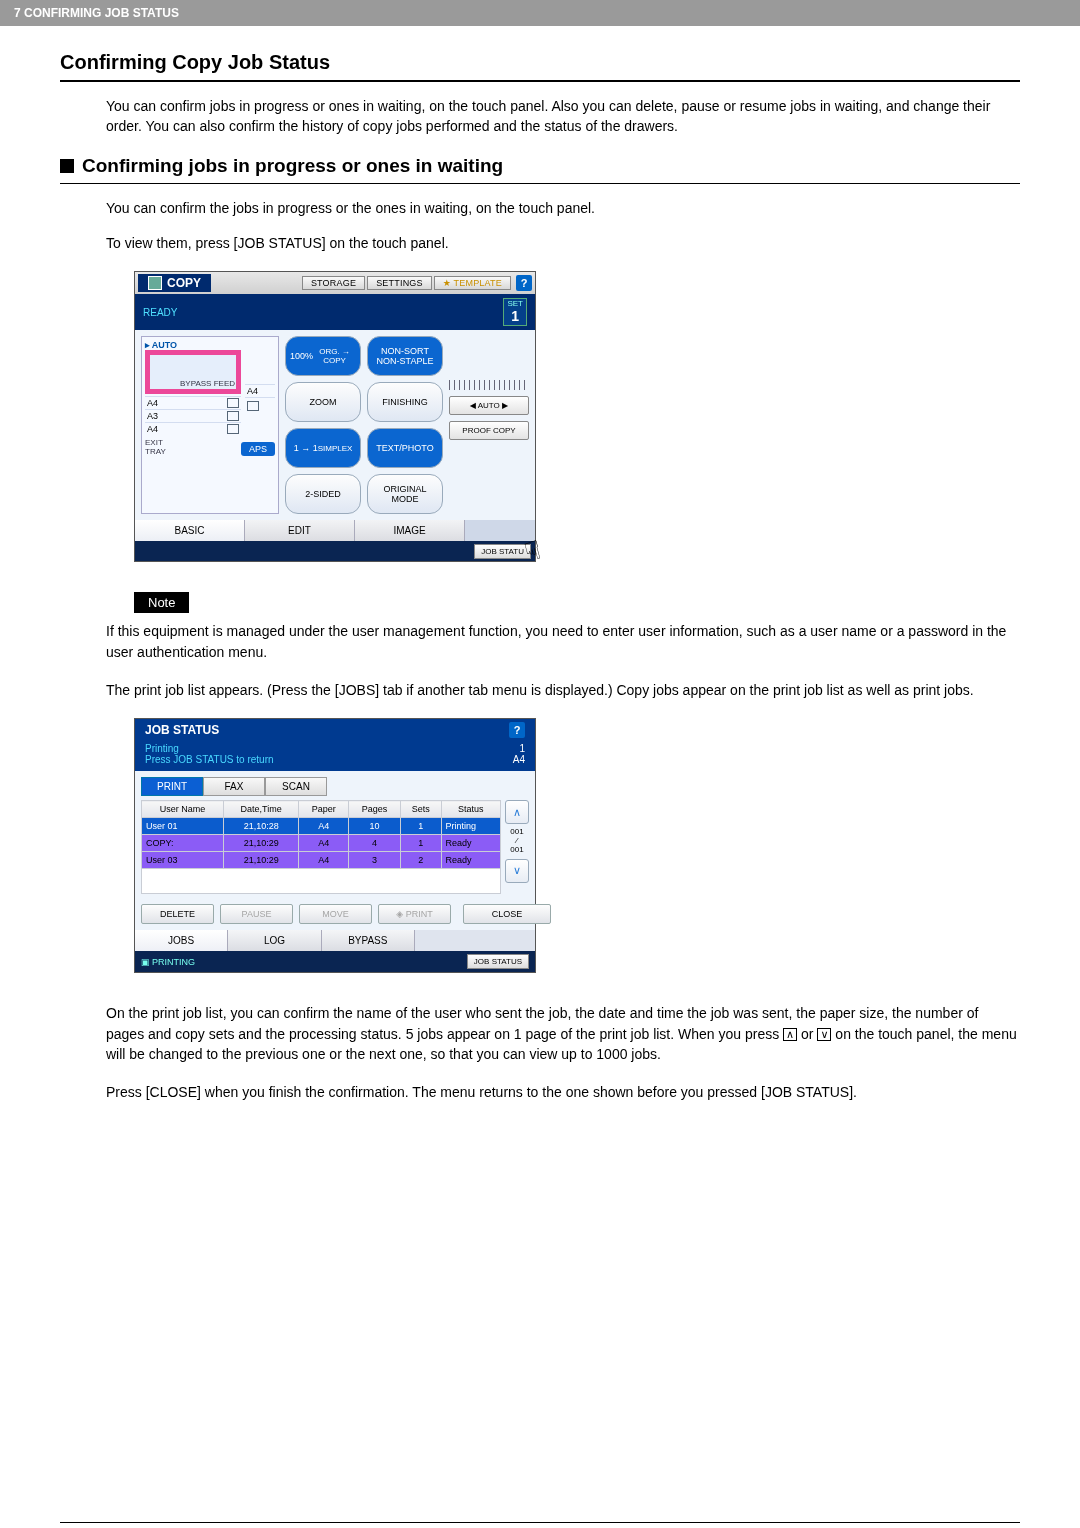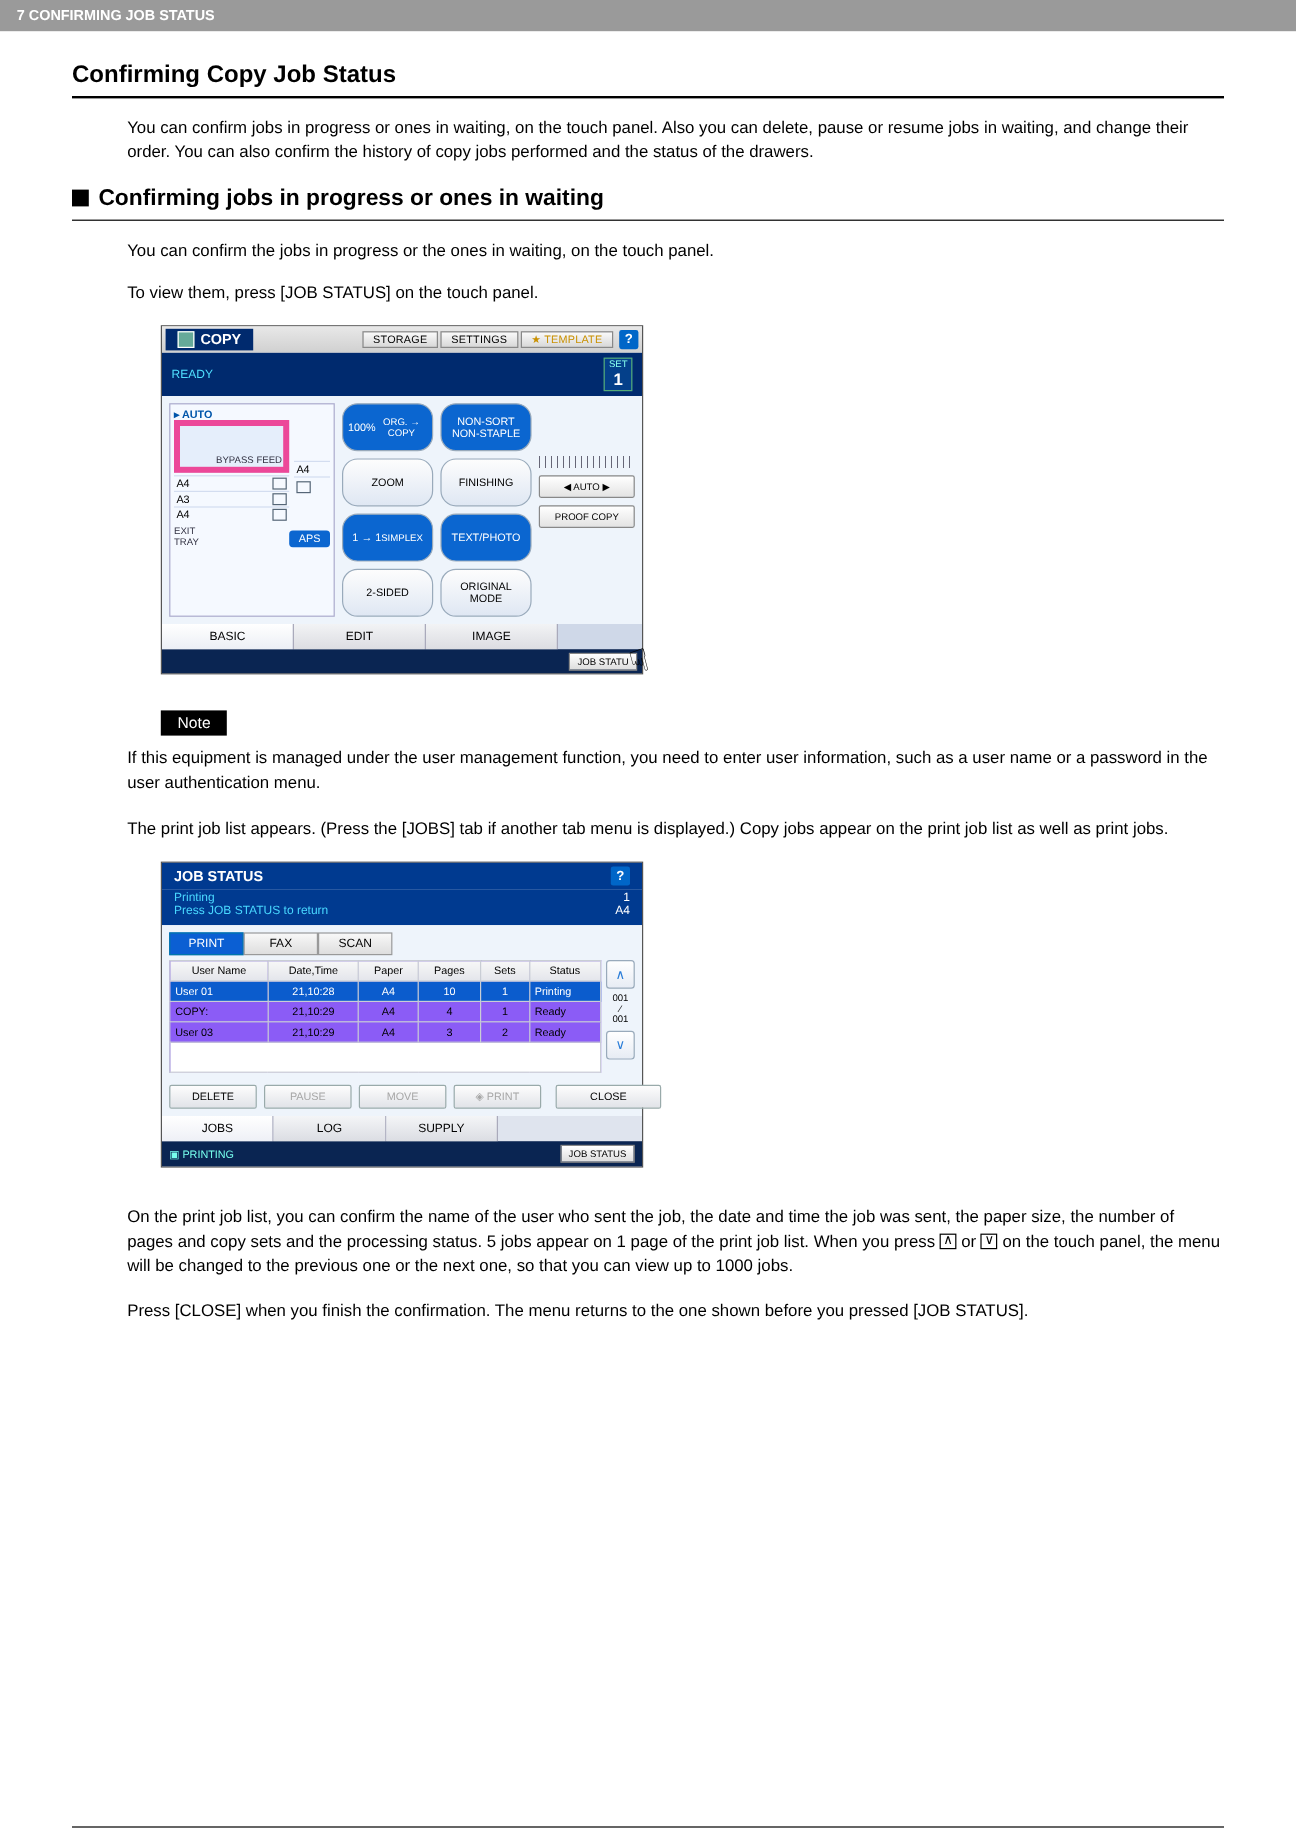--- a/index.html
+++ b/index.html
@@ -378,21 +378,21 @@
           <span class="act-btn dis">PAUSE</span>
           <span class="act-btn dis">MOVE</span>
           <span class="act-btn dis">◈ <span>PRINT</span></span>
           <span style="flex:1"></span>
           <span class="act-btn" style="min-width:70px;">CLOSE</span>
         </div>
       </div>
       <div class="js-bottom-tabs">
         <div class="js-bot-tab active">JOBS</div>
         <div class="js-bot-tab">LOG</div>
-        <div class="js-bot-tab">SUPPLY</div>
+        <div class="js-bot-tab">BYPASS</div>
         <div style="flex:1.3;"></div>
       </div>
       <div class="js-footer">
         <span class="printing">▣ <span>PRINTING</span></span>
         <span class="job-status-btn">JOB STATUS</span>
       </div>
     </div>
   </div>
 
   <p class="body-text">

